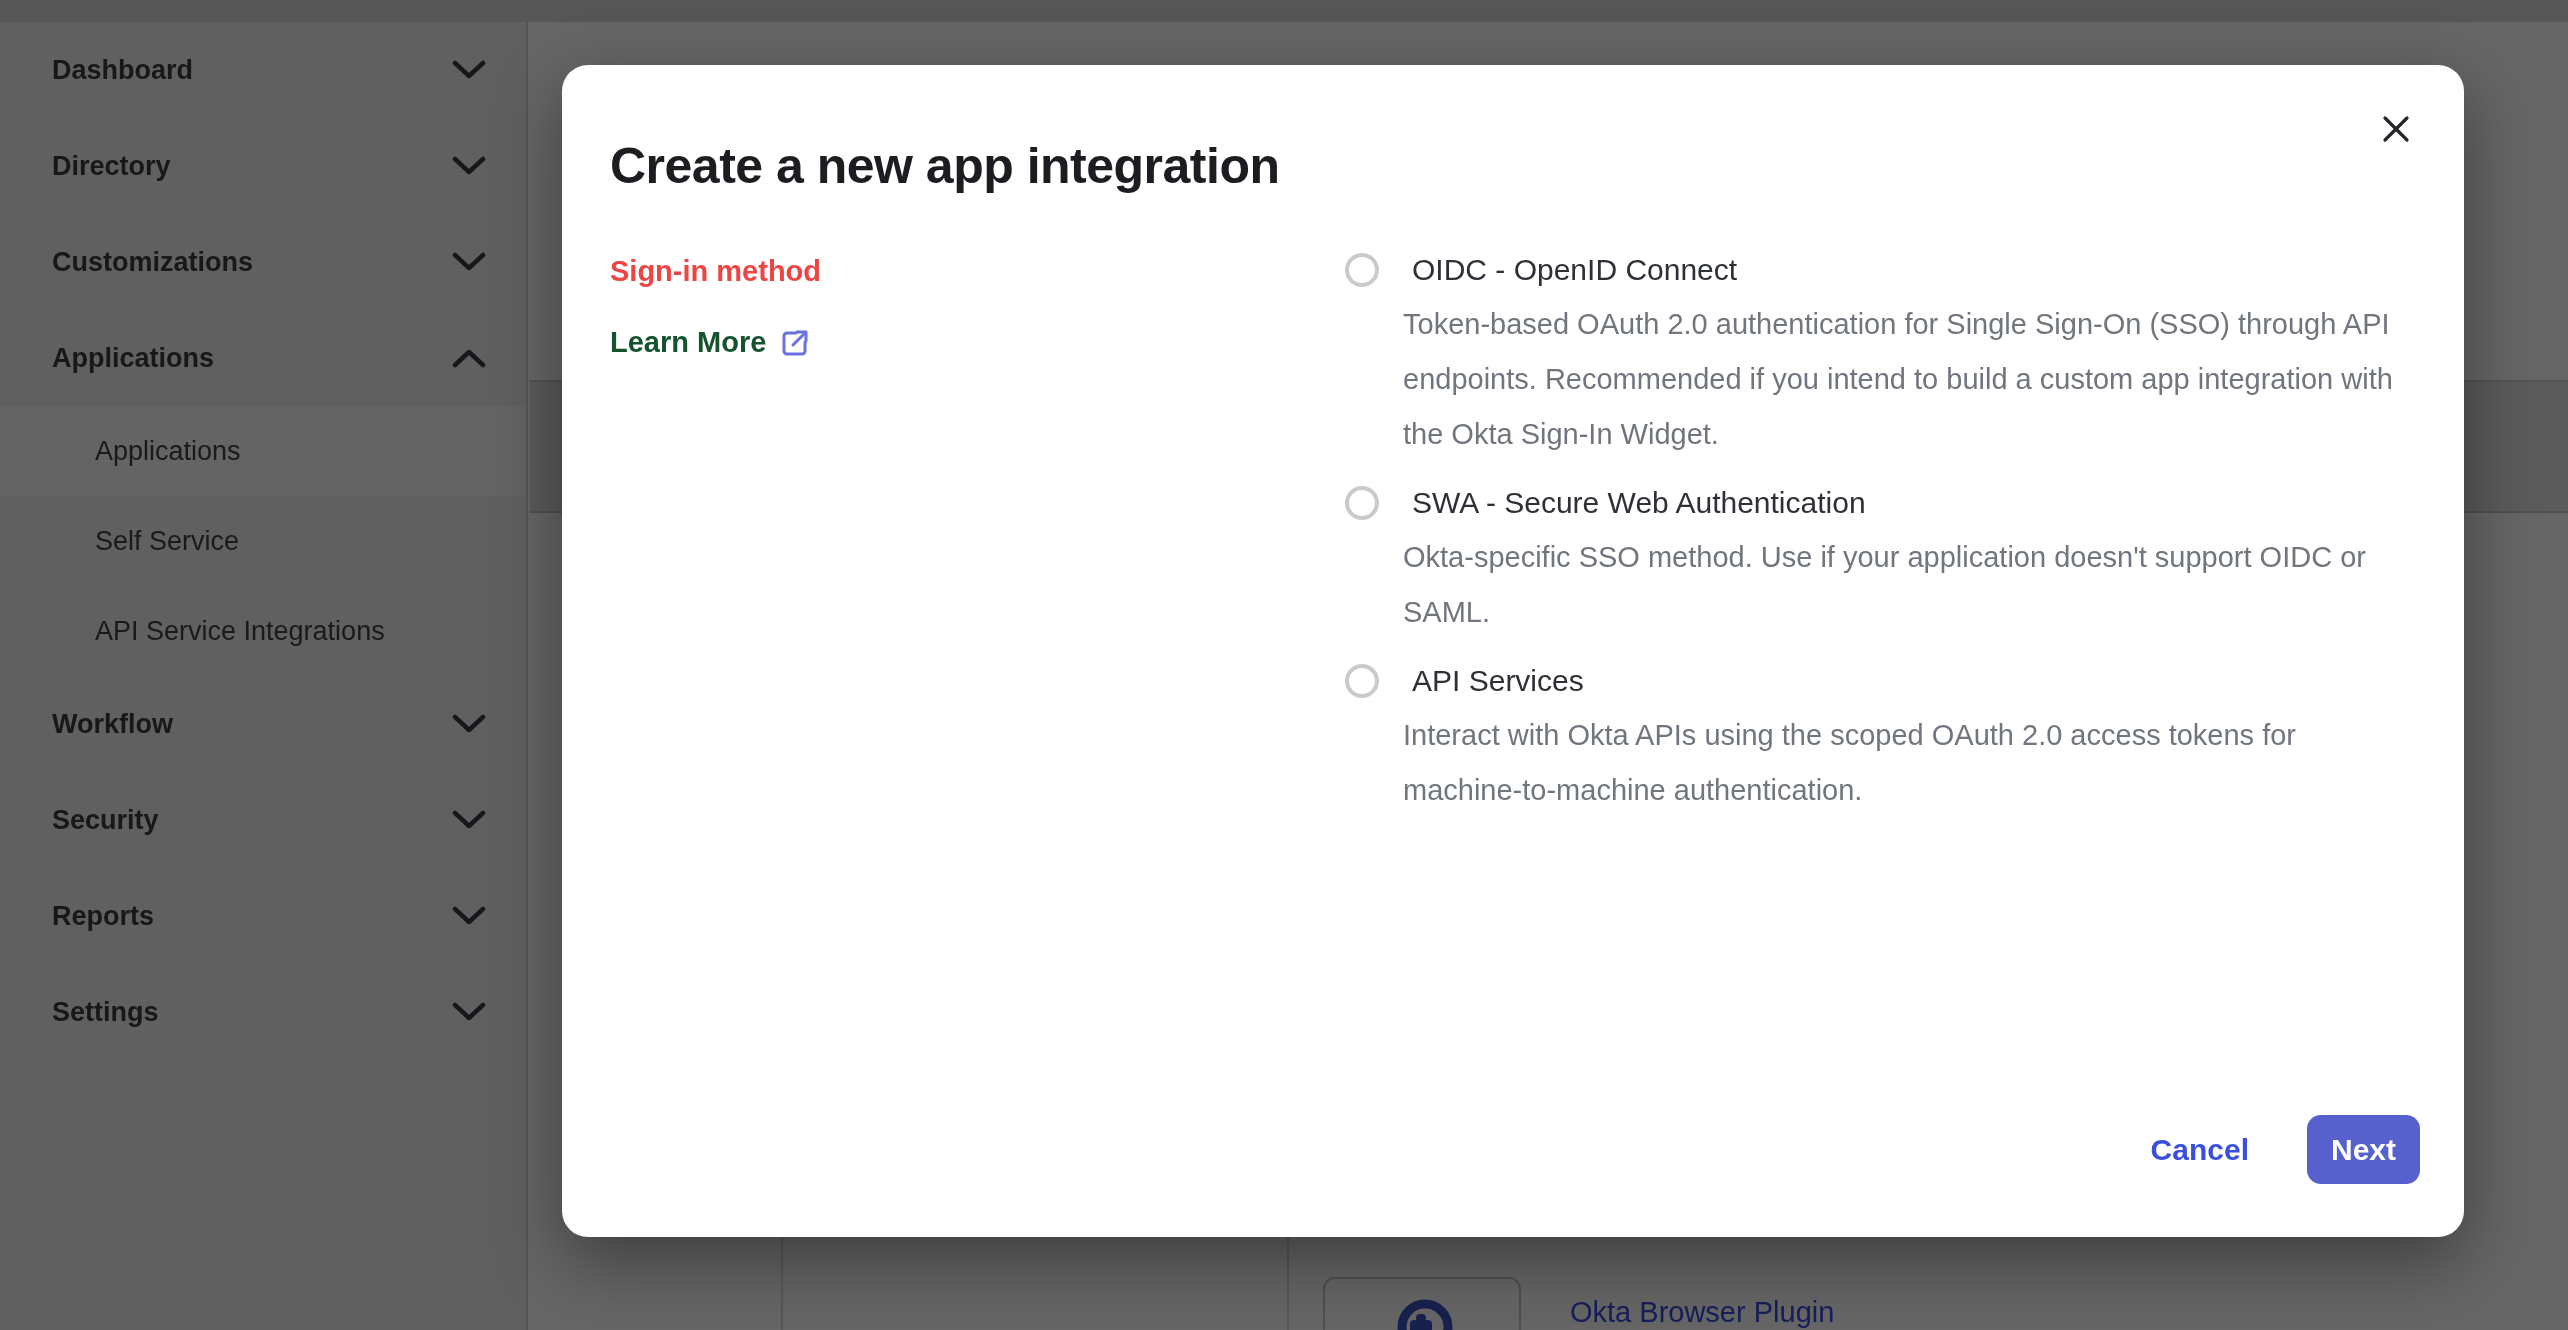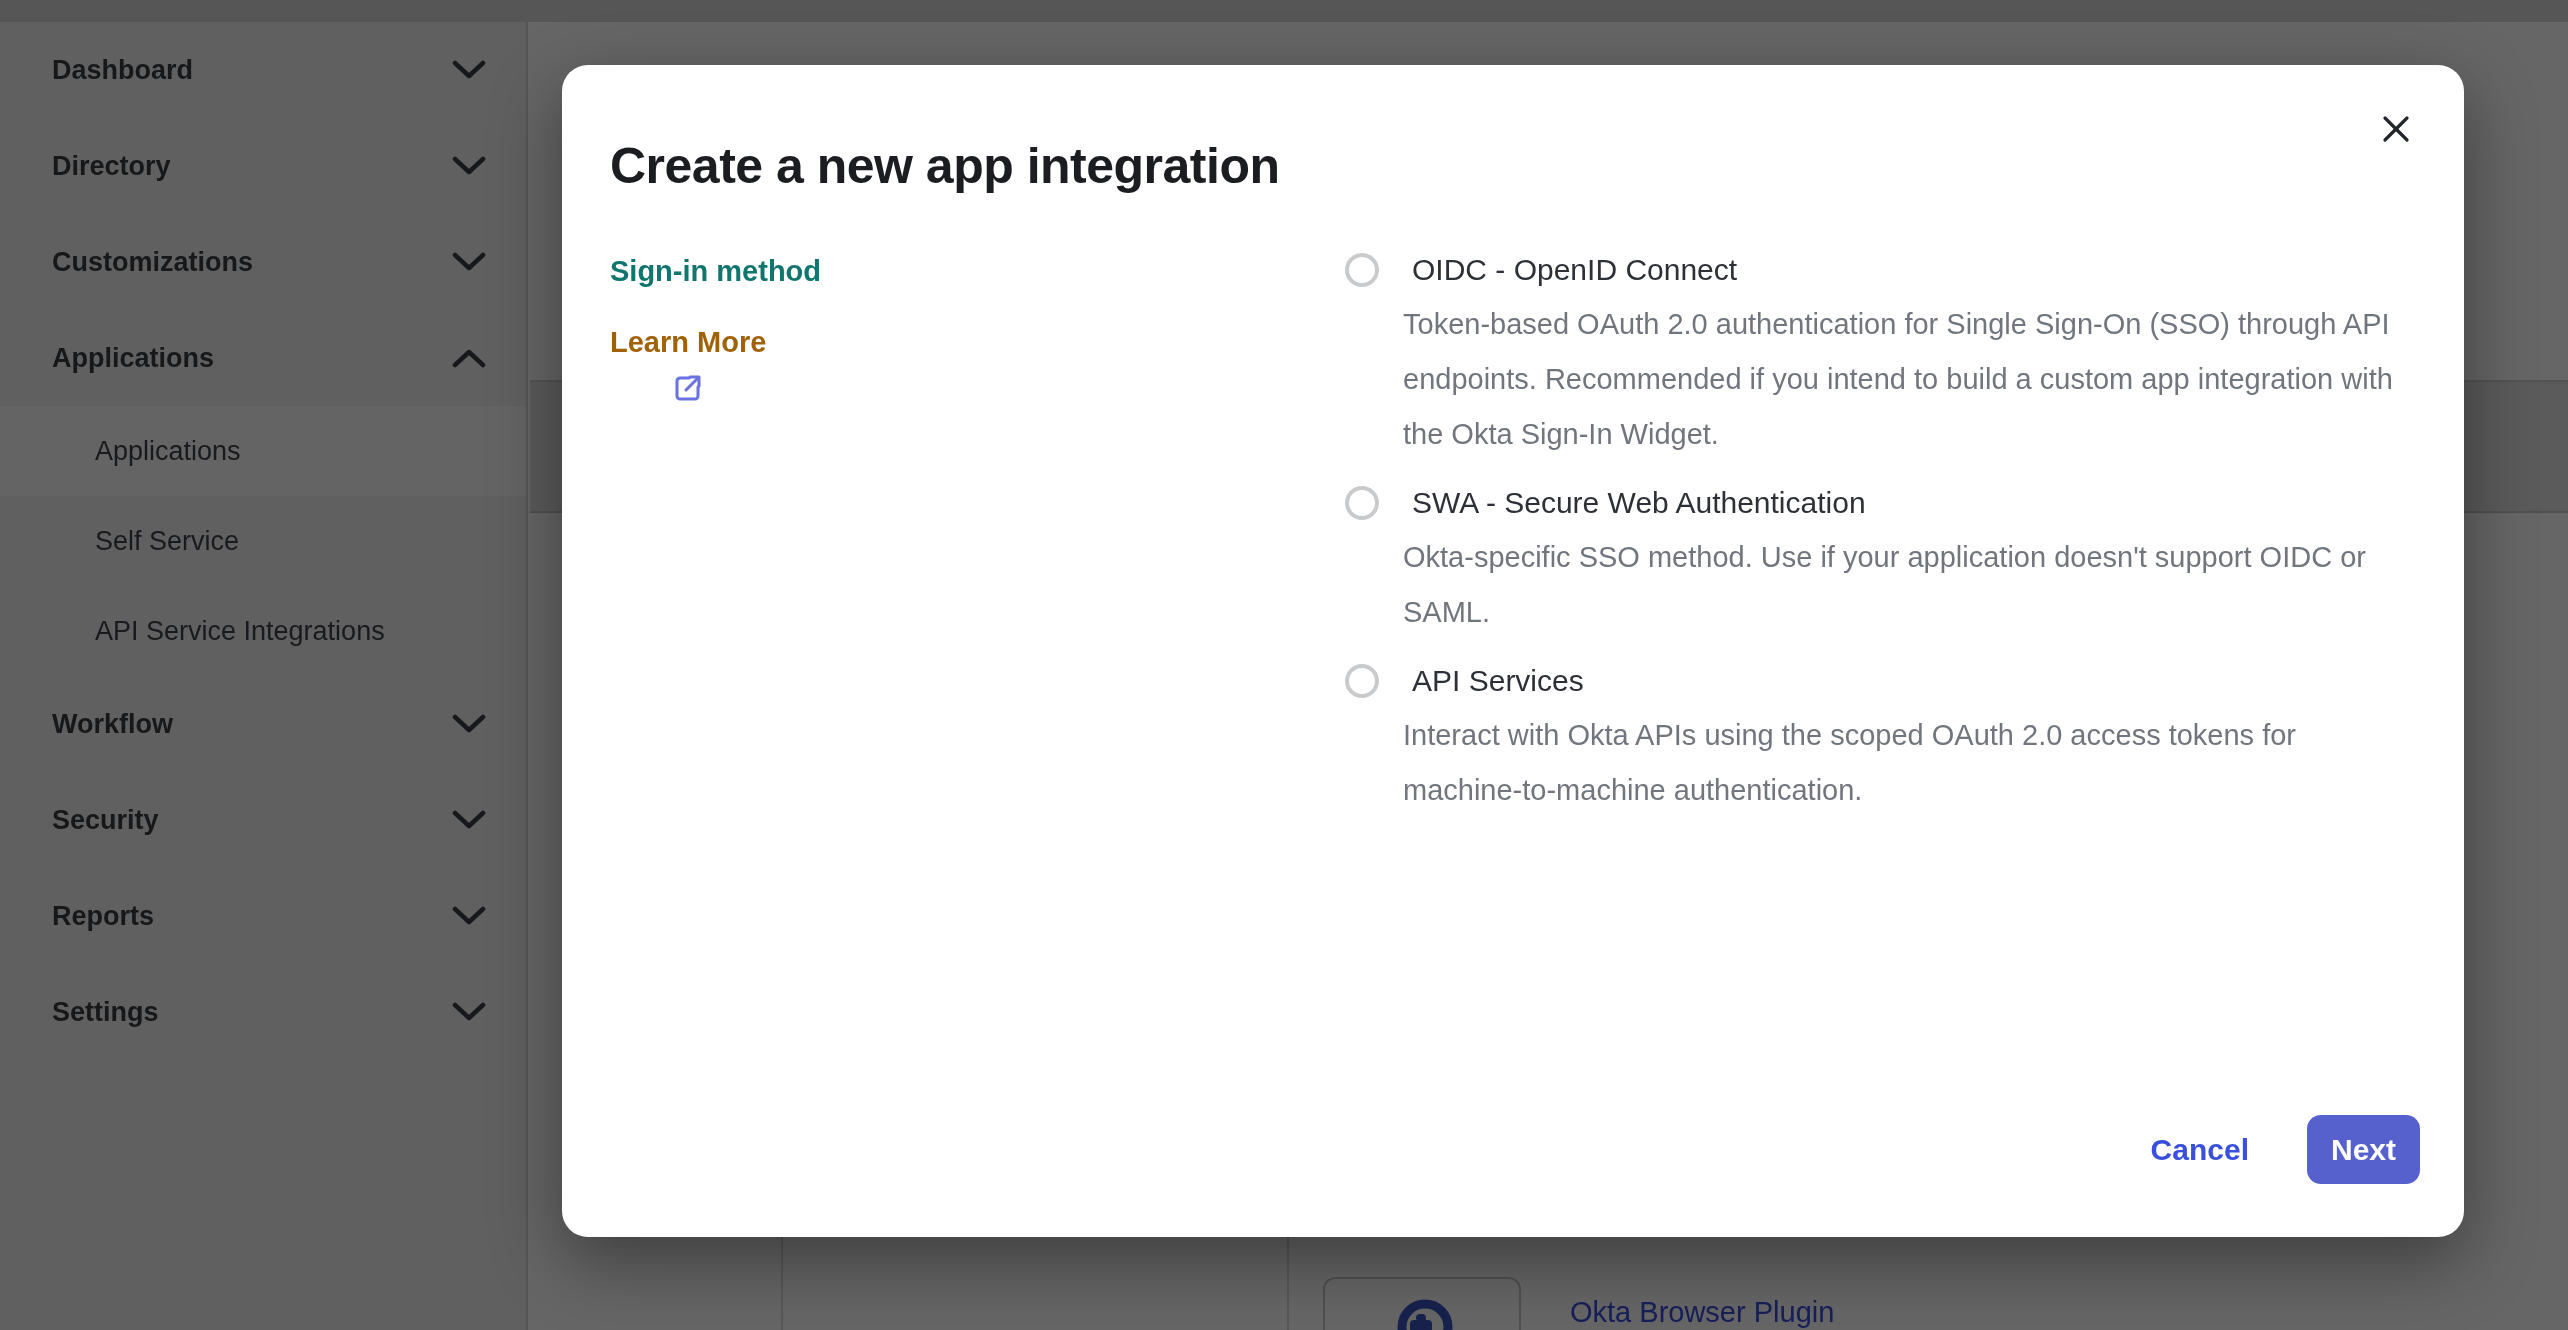--- a/index.html
+++ b/index.html
@@ -78,26 +78,26 @@
     position: absolute; top: 44px; right: 48px; width: 40px; height: 40px;
     display: flex; align-items: center; justify-content: center;
     cursor: pointer; background: none; border: none;
   }
   .modal-close svg { width: 28px; height: 28px; stroke: #23262b; stroke-width: 3.2; stroke-linecap: round; }
   .modal-title {
     position: absolute; left: 48px; top: 72px;
     font-size: 50px; font-weight: 700; color: #1b1d21; letter-spacing: -0.5px;
   }
   .left-col { position: absolute; left: 48px; top: 190px; width: 700px; }
-  .section-label { font-size: 29px; font-weight: 700; color: #0f766e; }
+  .section-label { font-size: 29px; font-weight: 700; color: #ef4444; }
   .learn-more {
     margin-top: 38px;
     display: inline-flex; align-items: center; gap: 14px;
-    font-size: 29px; font-weight: 700; color: #a16207;
-    text-decoration: none; cursor: pointer; flex-direction: column;
+    font-size: 29px; font-weight: 700; color: #14532d;
+    text-decoration: none; cursor: pointer;
   }
   .ext-icon svg { display: block; width: 30px; height: 30px; stroke: #6a71e0; stroke-width: 3; fill: none; stroke-linecap: round; stroke-linejoin: round; }
 
   .right-col { position: absolute; left: 783px; top: 188px; width: 1090px; }
   .option { margin-bottom: 24px; }
   .option-head { display: flex; align-items: flex-start; gap: 33px; height: 44px; cursor: pointer; }
   .radio {
     width: 34px; height: 34px; border-radius: 50%;
     border: 4px solid #c9cacc; background: #ffffff; flex-shrink: 0;
     position: relative;

